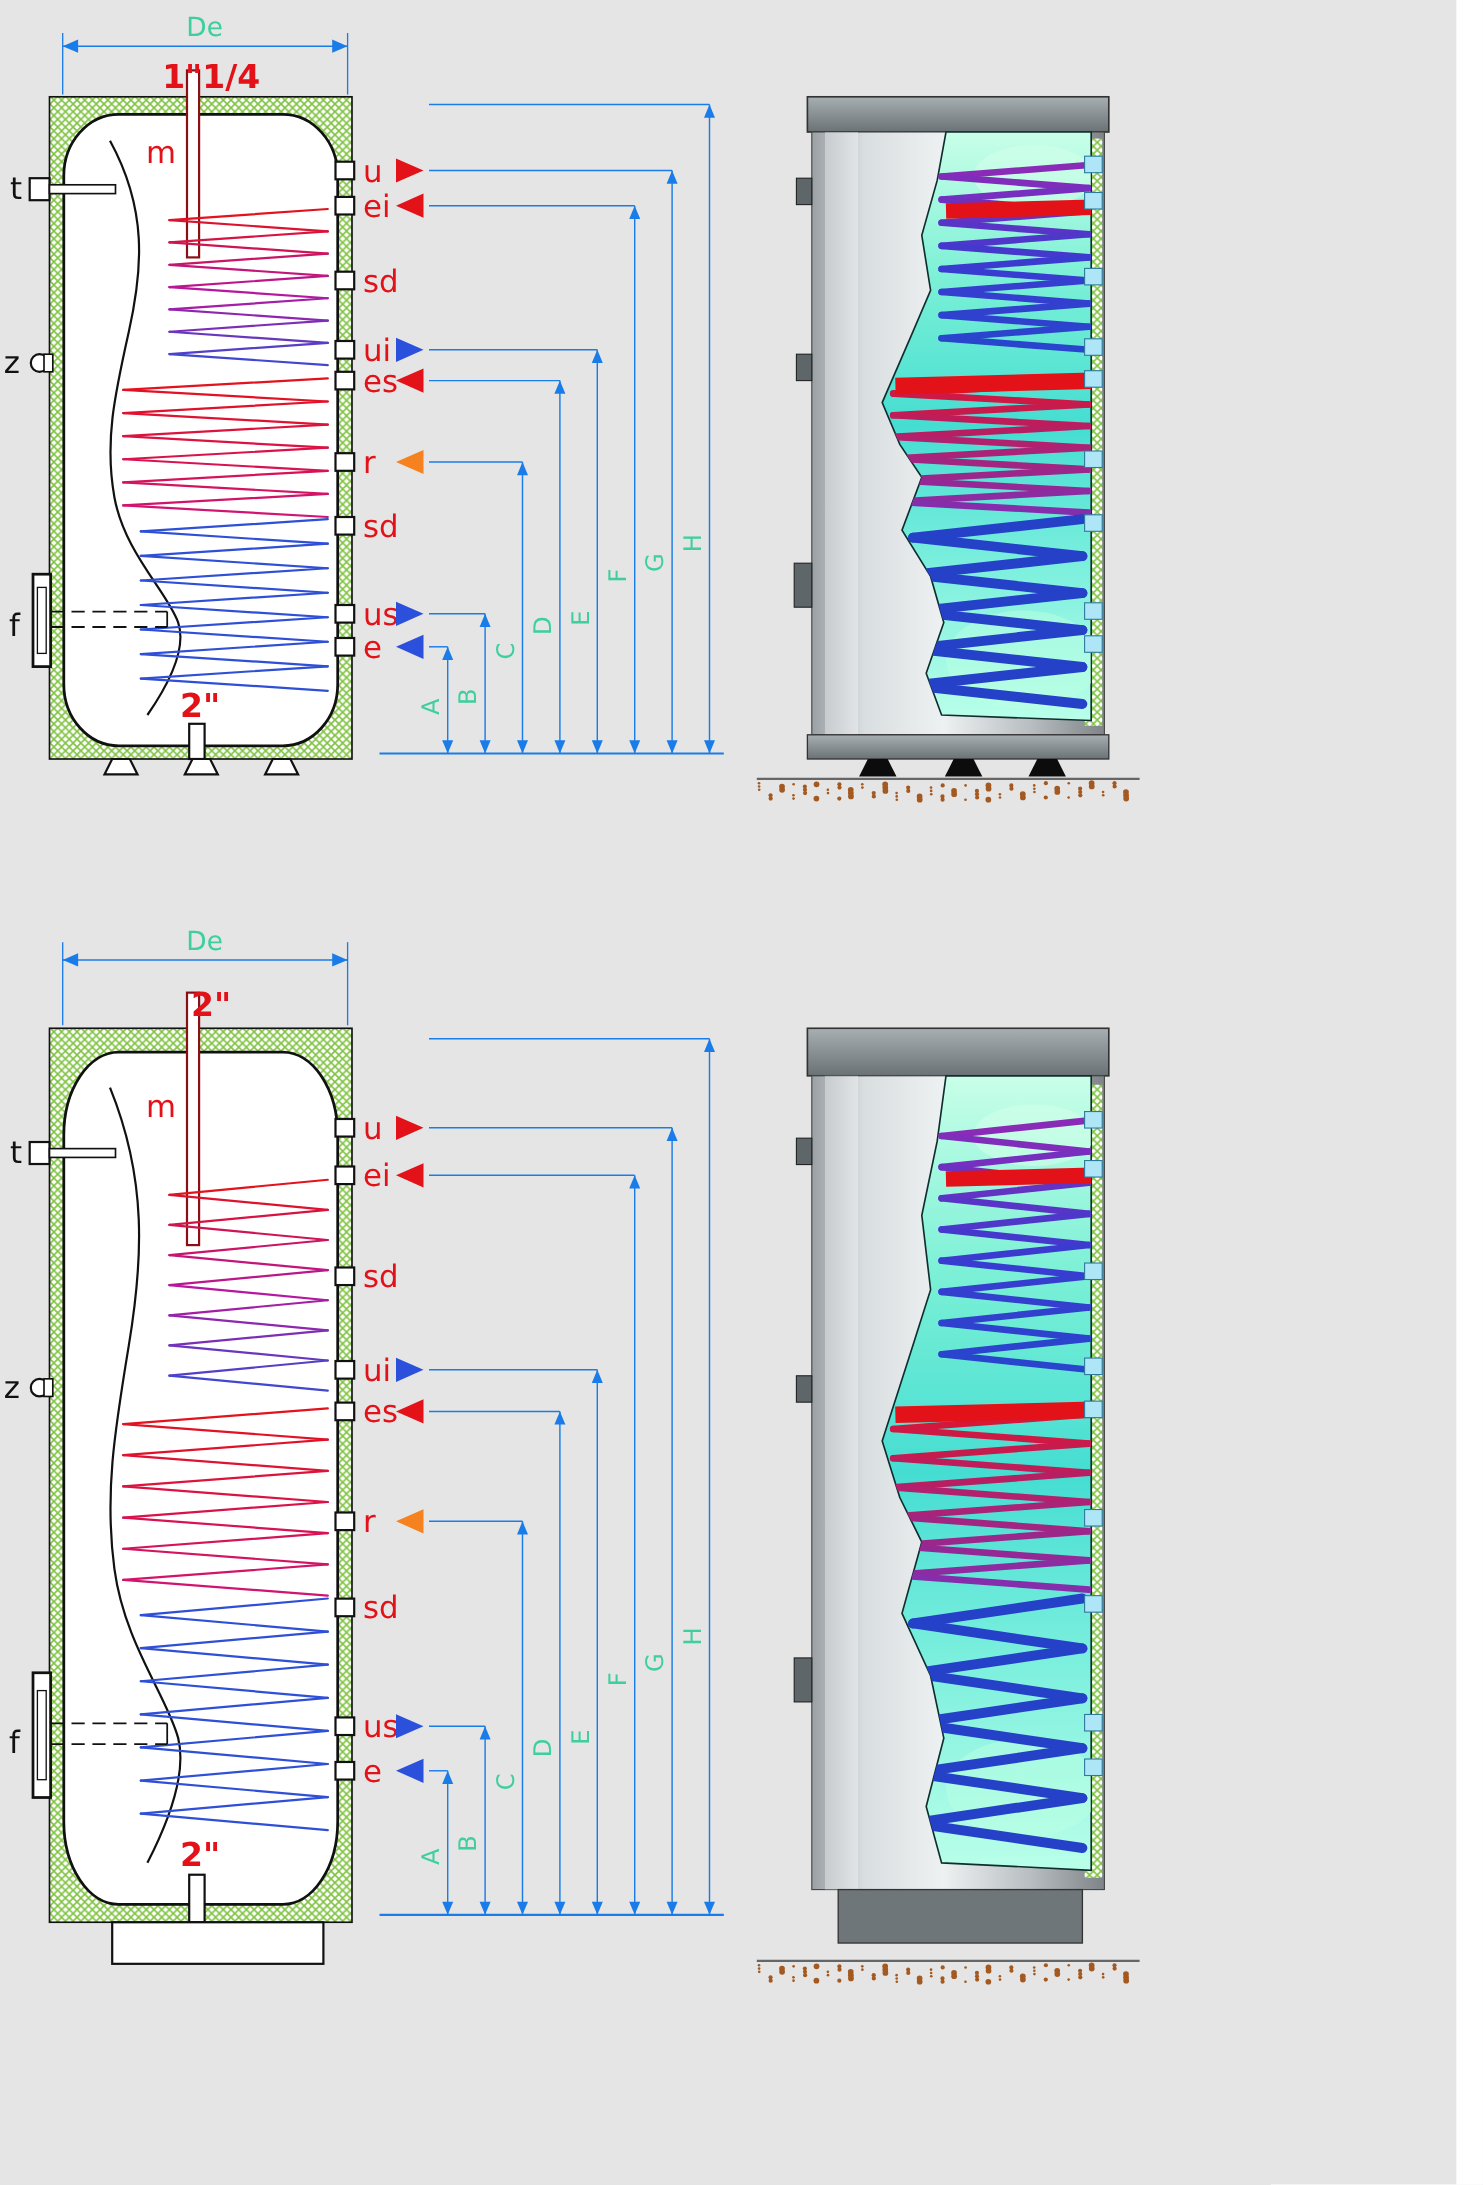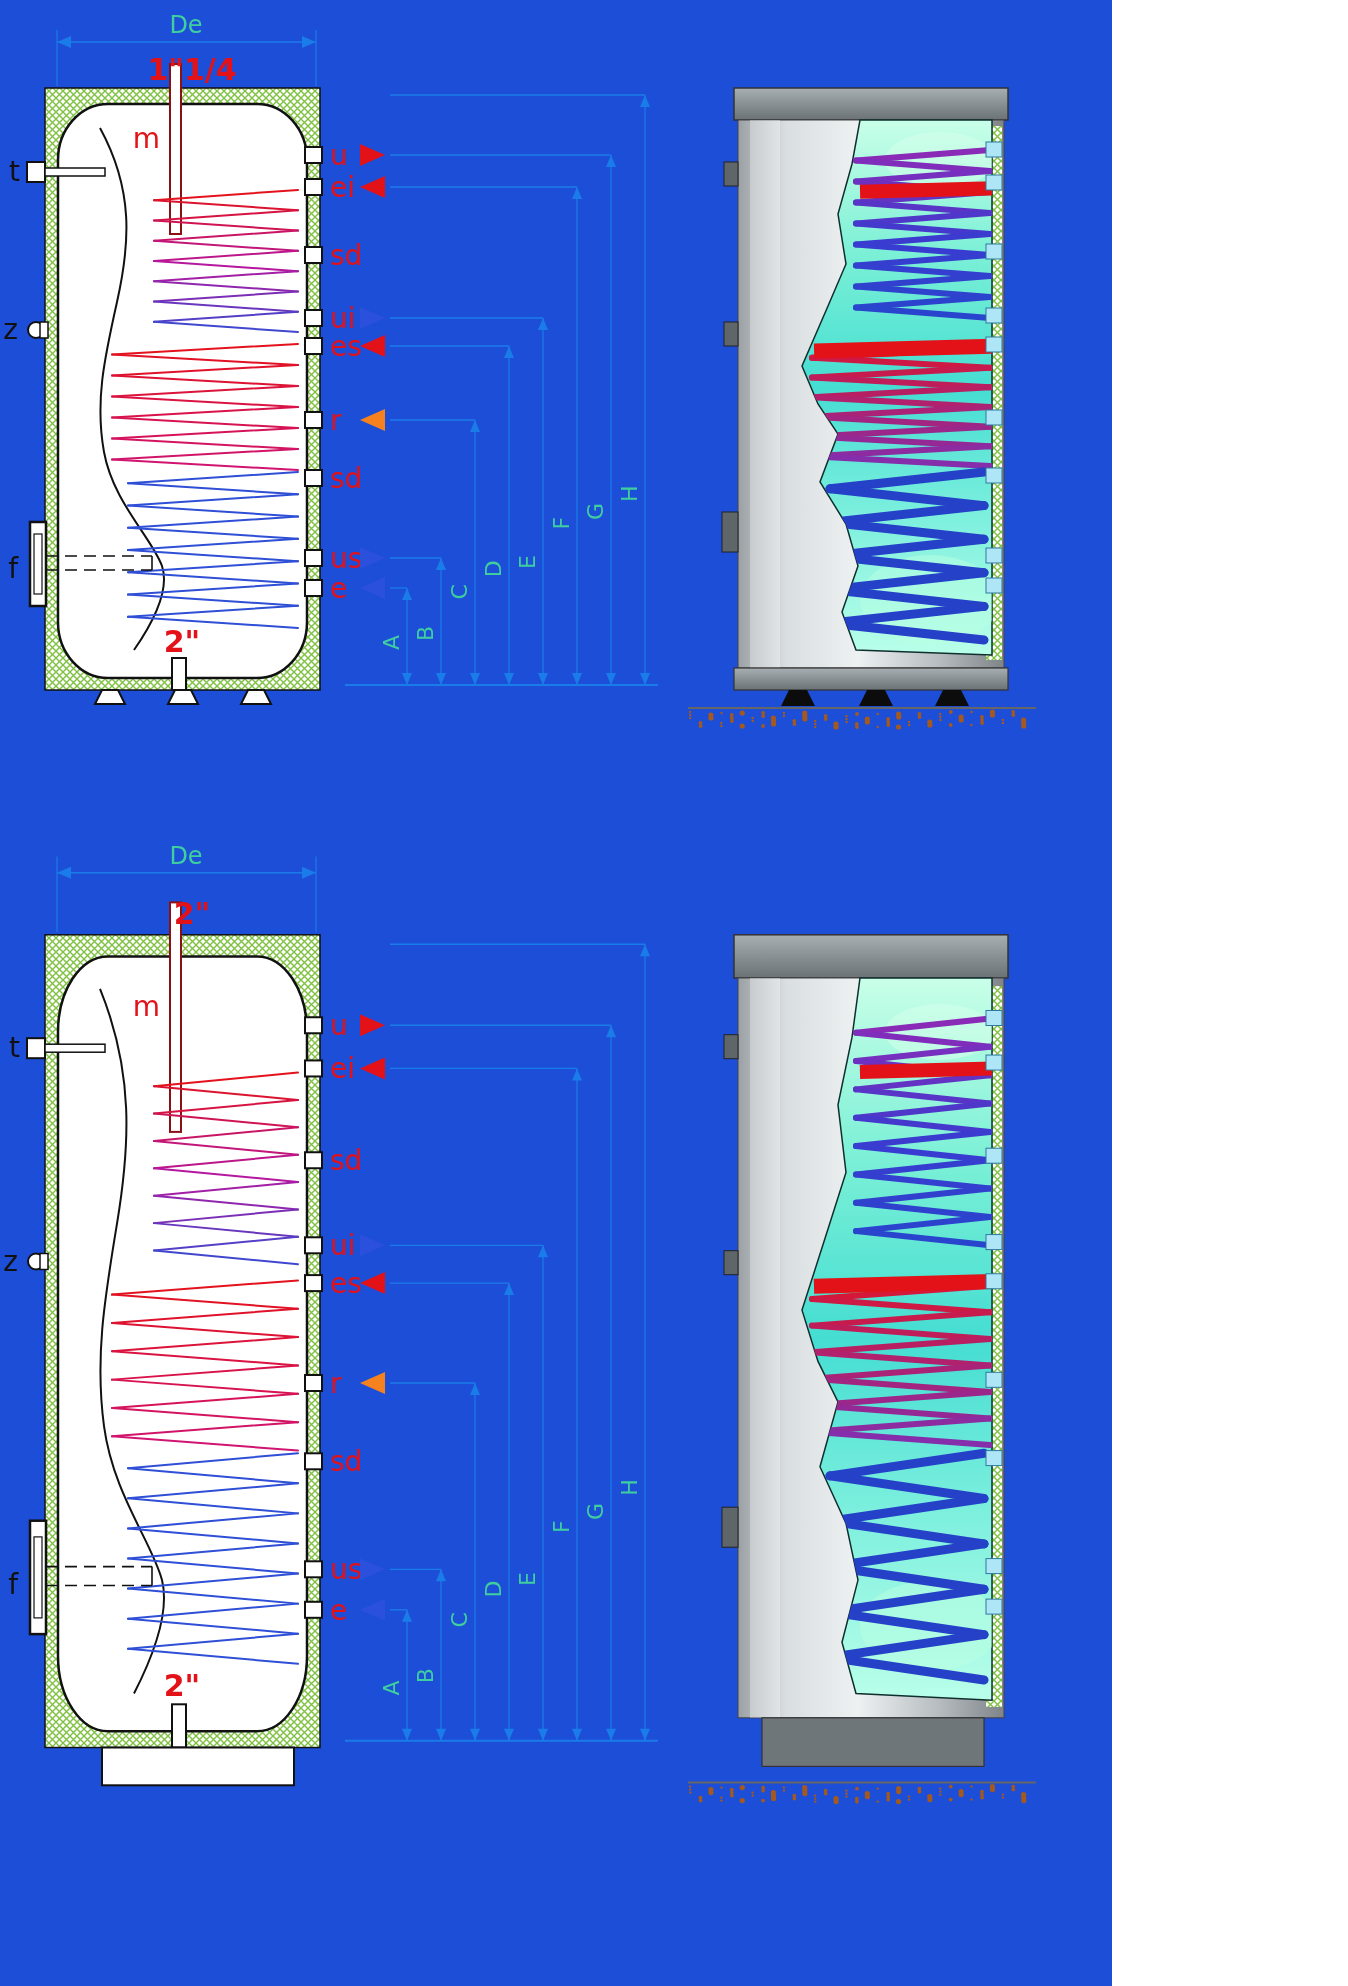--- a/index.html
+++ b/index.html
@@ -1,16 +1,16 @@
 <!DOCTYPE html>
 <html><head>
 <meta charset="utf-8">
 <style>
   html,body{margin:0;padding:0;background:#ffffff;}
-  .canvas{position:relative;width:1112px;height:1986px;background:#1d4ed8;overflow:hidden;}
+  .canvas{position:relative;width:1292px;height:1986px;background:#e5e5e5;overflow:hidden;padding-left:32px;}
   svg{position:absolute;left:0;top:0;}
   text{font-family:"DejaVu Sans", sans-serif;}
   .lbl-red{fill:#e31219;font-size:28px;}
   .lbl-red-bold{fill:#e31219;font-size:30px;font-weight:bold;}
   .lbl-black{fill:#111111;font-size:28px;}
   .lbl-teal{fill:#3fcf9f;font-size:24px;}
   .lbl-dim{fill:#3fcf9f;font-size:22px;}
 </style>
 </head>
 <body>

